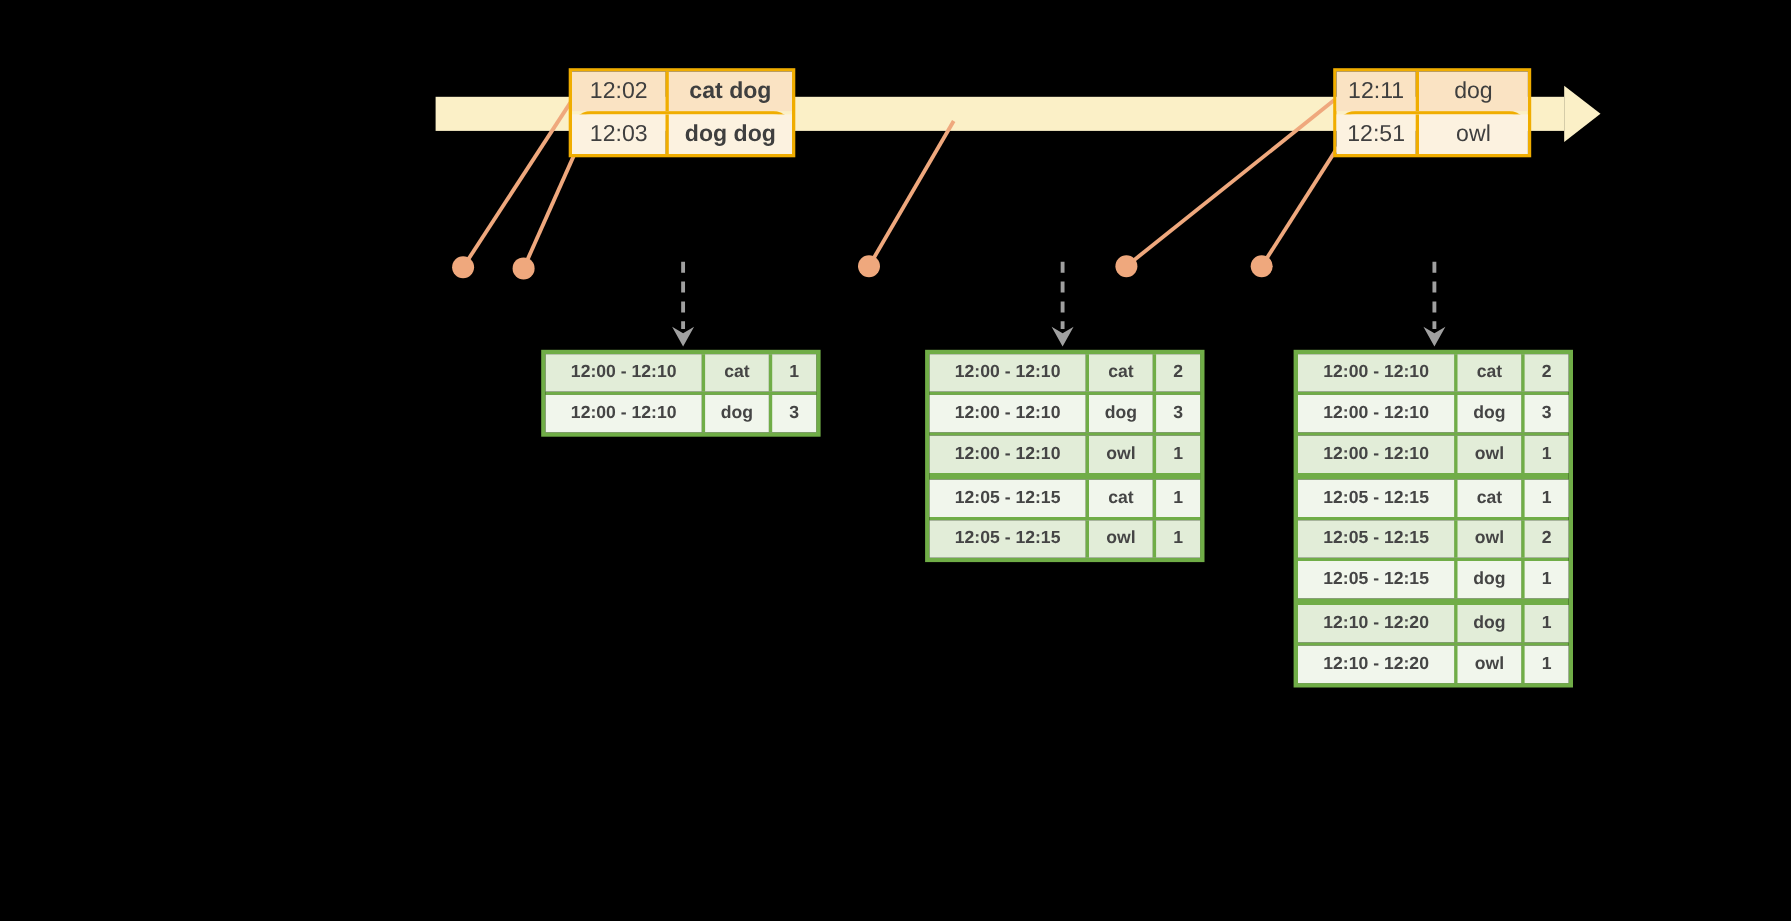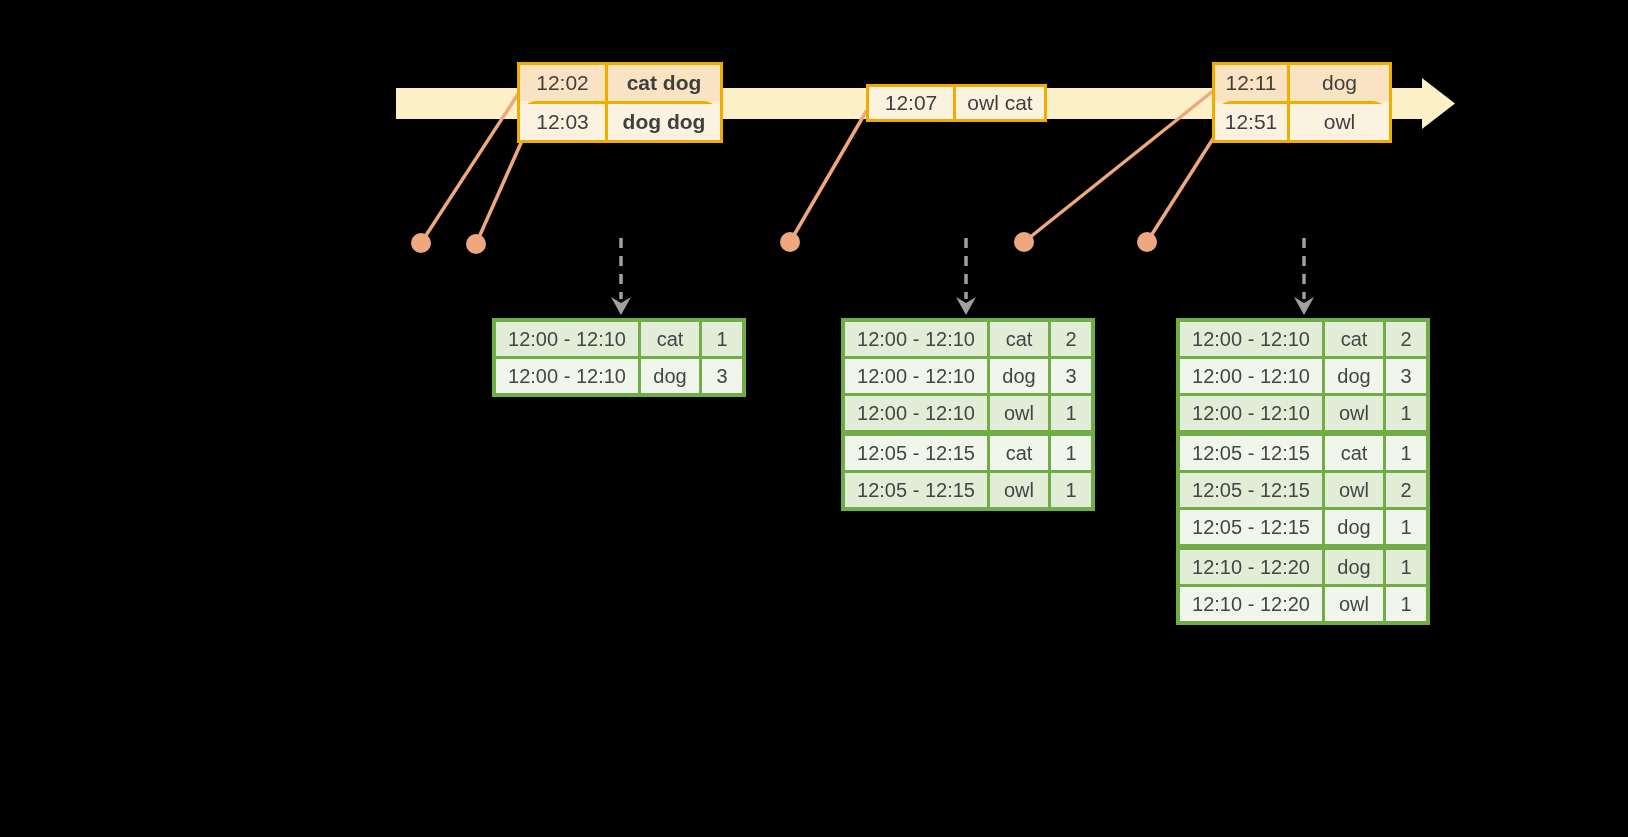--- a/index.html
+++ b/index.html
@@ -38,21 +38,21 @@
   #event-box-2 .ev-time{width:84px;}
   #event-box-2 .ev-words{width:88px;}
   #event-box-3{left:1212px;top:62px;}
   #event-box-3 .ev-row{height:36px;}
   #event-box-3 .ev-time{width:72px;}
   #event-box-3 .ev-words{width:99px;}
 
   
   .result-table{
     position:absolute;top:318px;border:4px solid var(--green);
-    color:var(--table-ink);font-size:20px;z-index:2;
+    color:var(--table-ink);font-size:16px;z-index:2;font-weight:bold;
   }
   #result-table-1{left:492px;}
   #result-table-2{left:841px;}
   #result-table-3{left:1176px;}
   .rt-row{display:flex;height:34px;line-height:34px;}
   .rt-row + .rt-row{border-top:3px solid var(--green);}
   .rt-row.group-start{border-top-width:6px;}
   .rt-row.dark > div{background:var(--cell-dark);}
   .rt-row.light > div{background:var(--cell-light);}
   .rt-cell{display:flex;align-items:center;justify-content:center;}
@@ -91,26 +91,20 @@
   </svg>
 
   <div id="event-box-1" class="event-box">
       <div class="ev-row dark">
         <div class="ev-cell ev-time">12:02</div>
         <div class="ev-cell ev-words">cat dog</div>
       </div>
       <div class="ev-row light">
         <div class="ev-cell ev-time">12:03</div>
         <div class="ev-cell ev-words">dog dog</div>
-      </div>
-    </div>
-  <div id="event-box-2" class="event-box">
-      <div class="ev-row light">
-        <div class="ev-cell ev-time">12:07</div>
-        <div class="ev-cell ev-words">owl cat</div>
       </div>
     </div>
   <div id="event-box-3" class="event-box">
       <div class="ev-row dark">
         <div class="ev-cell ev-time">12:11</div>
         <div class="ev-cell ev-words">dog</div>
       </div>
       <div class="ev-row light">
         <div class="ev-cell ev-time">12:51</div>
         <div class="ev-cell ev-words">owl</div>

